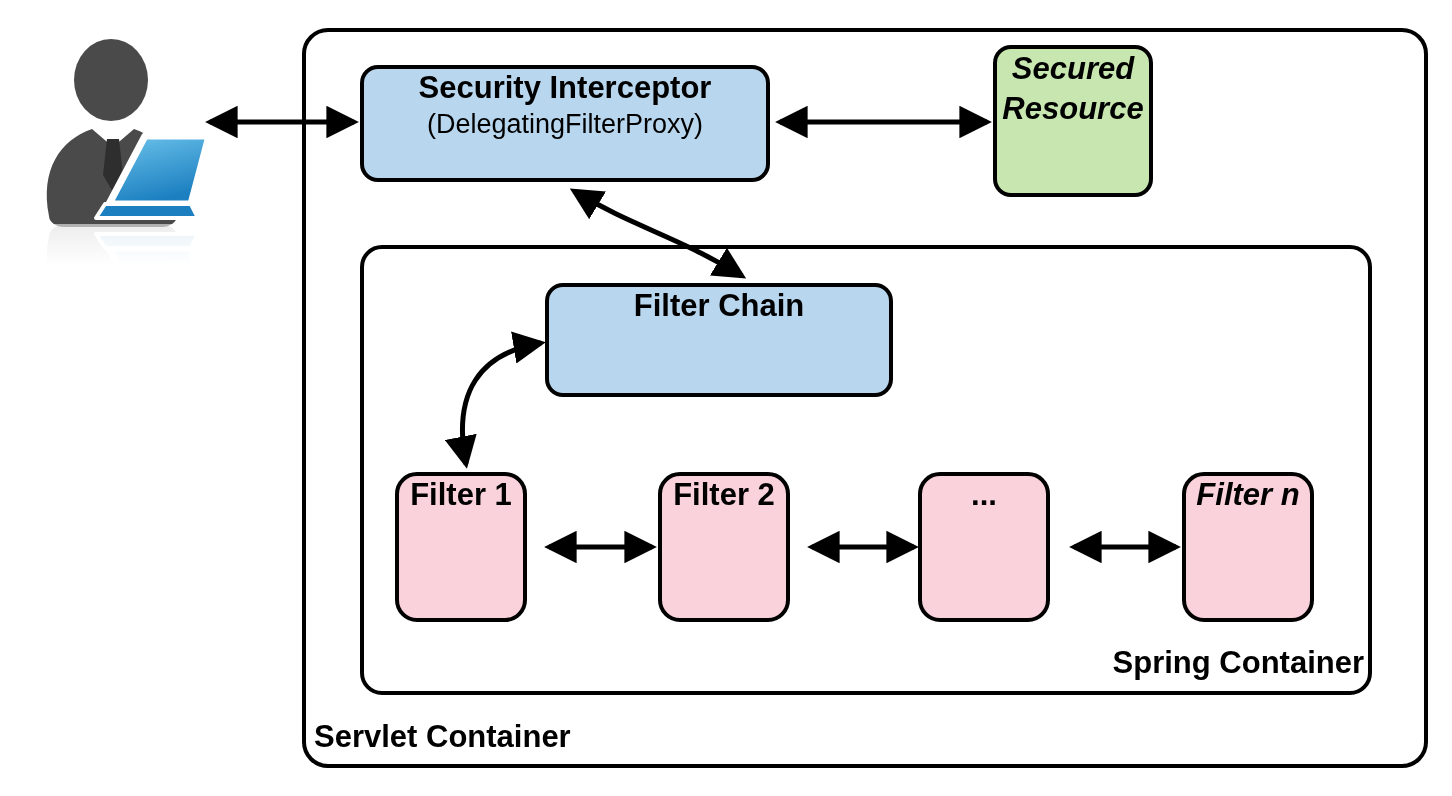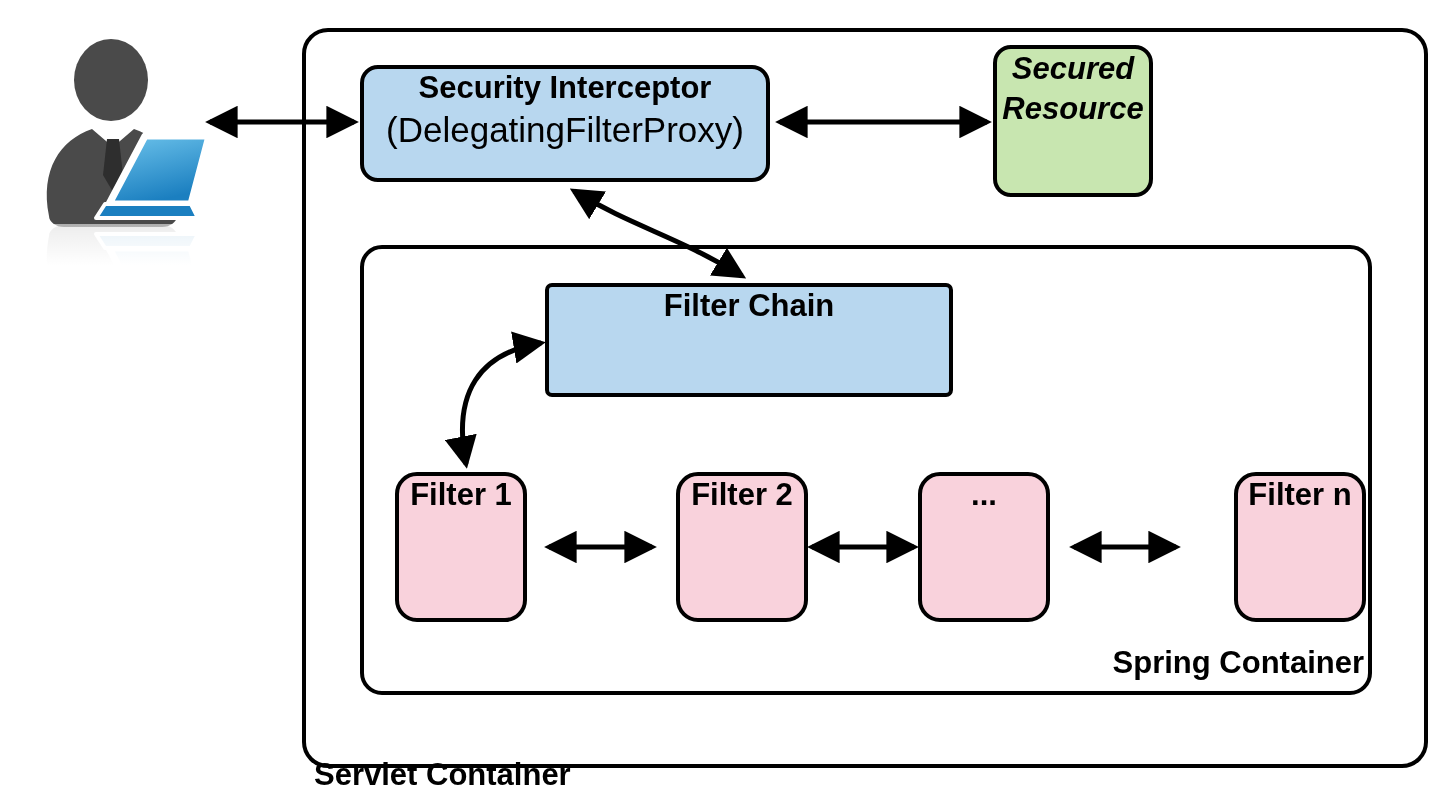--- a/index.html
+++ b/index.html
@@ -35,37 +35,37 @@
     border: 4px solid #000;
     border-radius: 18px;
     display: flex;
     flex-direction: column;
     align-items: center;
     text-align: center;
     z-index: 3;
     line-height: 1.25;
   }
   .node .title   { font-weight: bold; font-size: 31px; }
-  .node .subtitle{ font-weight: normal; font-size: 35px; }
+  .node .subtitle{ font-weight: normal; font-size: 27px; }
 
   .node-interceptor { left: 360px; top: 65px;  width: 410px; height: 117px; }
   .node-resource    { left: 993px; top: 45px;  width: 160px; height: 152px; padding: 0 14px; font-style: italic; }
   .node-resource .title { line-height: 1.3; }
-  .node-filterchain { left: 545px; top: 283px; width: 408px; height: 114px; border-radius: 7px; }
+  .node-filterchain { left: 545px; top: 283px; width: 348px; height: 114px; }
 
   .node-filter { top: 472px; width: 132px; height: 150px; border-radius: 22px; }
   .node-filter .title { font-size: 31px; }
   .f1 { left: 395px; }
-  .f2 { left: 676px; }
+  .f2 { left: 658px; }
   .f3 { left: 918px; }
-  .f4 { left: 1234px; }
+  .f4 { left: 1182px; font-style: italic; }
 
   .servlet-box { left: 302px; top: 28px;  width: 1126px; height: 740px; border-radius: 26px; }
   .spring-box  { left: 360px; top: 245px; width: 1012px; height: 450px; border-radius: 22px; }
-  .servlet-label { left: 314px; top: 719px; margin-top: 38px; }
+  .servlet-label { left: 314px; top: 719px; }
   .spring-label  { top: 645px; right: 88px; }
 
   
   .arrow-layer {
     position: absolute;
     left: 0; top: 0;
     width: 1452px; height: 796px;
     z-index: 4;
     pointer-events: none;
   }

